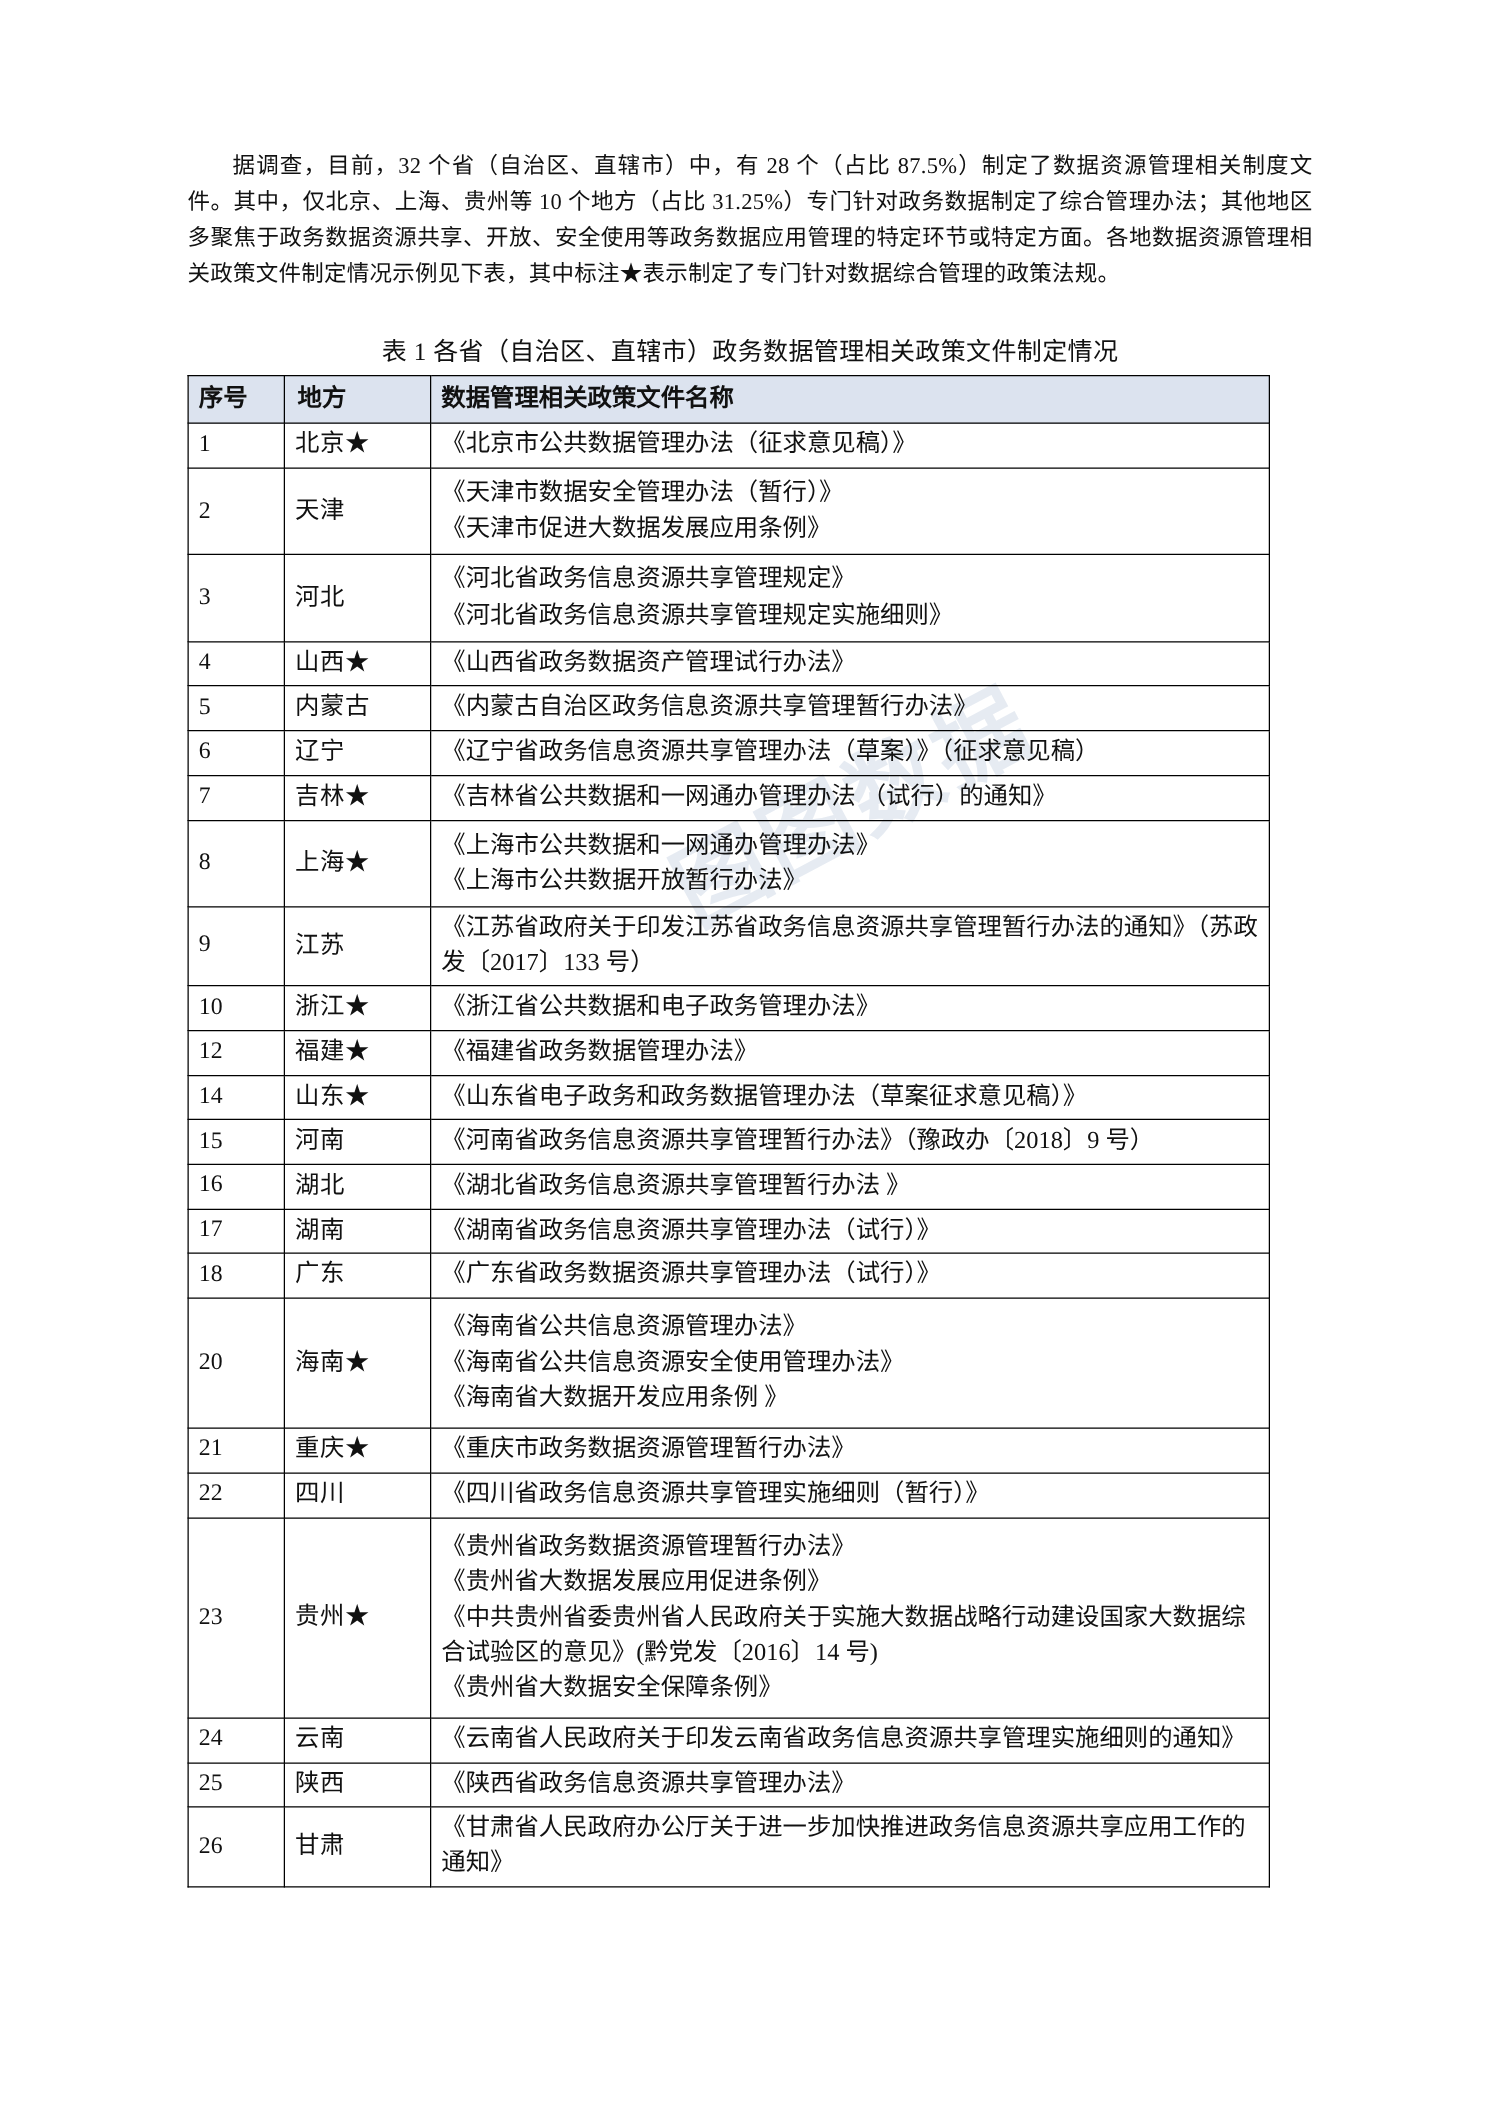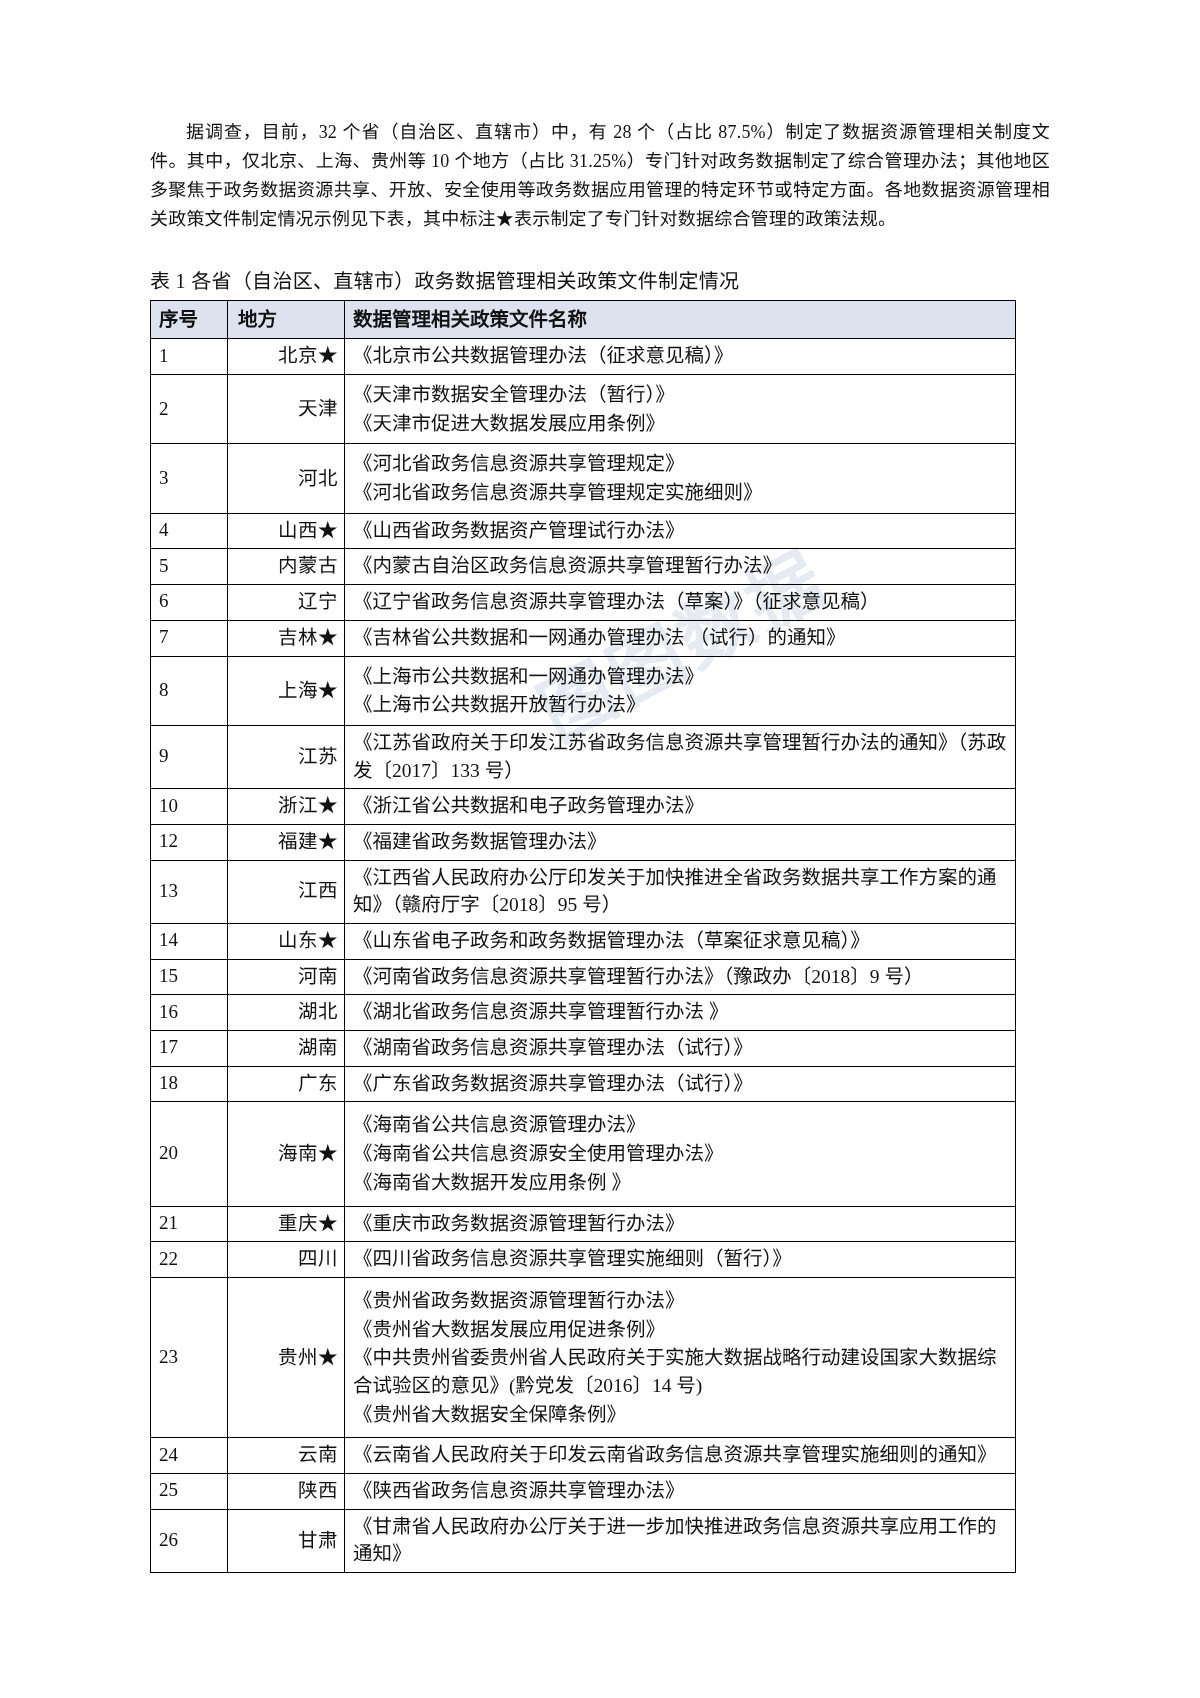--- a/index.html
+++ b/index.html
@@ -60,21 +60,21 @@
     line-height: 1.62;
     text-align: justify;
     text-justify: inter-ideograph;
     text-indent: 2em;
     letter-spacing: 0.2px;
   }
 
   .table-caption {
     margin-top: 30px;
     margin-bottom: 6px;
-    text-align: left;
+    text-align: center;
     font-size: 20px;
     letter-spacing: 0.3px;
   }
 
   table.policy-table {
     border-collapse: collapse;
     width: 818px;
     table-layout: fixed;
     font-size: 19px;
     line-height: 1.42;
@@ -88,21 +88,21 @@
   }
   table.policy-table thead th {
     background: #dce3ef;
     font-weight: 700;
     text-align: left;
     padding-top: 5px;
     padding-bottom: 5px;
     font-size: 19.5px;
   }
   th.col-no, td.col-no { width: 62px; text-align: left; padding-left: 10px; margin-top: 36px; }
-  th.col-place, td.col-place { width: 100px; text-align: right; }
+  th.col-place, td.col-place { width: 100px; text-align: left; }
   th.col-doc, td.col-doc { width: 656px; text-align: left; }
 
   thead th.col-place { text-align: left; padding-left: 10px; }
 
   td.col-no { font-size: 19px; }
   td.col-place { font-size: 19.5px; letter-spacing: 0.5px; }
   td.col-doc { font-size: 19.5px; margin-left: 32px; }
 
   .doc-line { display: block; }
   .doc-line + .doc-line { margin-top: 1px; }
@@ -209,27 +209,20 @@
             </td>
           </tr>
           <tr>
             <td class="col-no">12</td>
             <td class="col-place">福建★</td>
             <td class="col-doc">
               <span class="doc-line">《福建省政务数据管理办法》</span>
             </td>
           </tr>
           <tr>
-            <td class="col-no">13</td>
-            <td class="col-place">江西</td>
-            <td class="col-doc">
-              <span class="doc-line">《江西省人民政府办公厅印发关于加快推进全省政务数据共享工作方案的通知》（赣府厅字〔2018〕95 号）</span>
-            </td>
-          </tr>
-          <tr>
             <td class="col-no">14</td>
             <td class="col-place">山东★</td>
             <td class="col-doc">
               <span class="doc-line">《山东省电子政务和政务数据管理办法（草案征求意见稿）》</span>
             </td>
           </tr>
           <tr>
             <td class="col-no">15</td>
             <td class="col-place">河南</td>
             <td class="col-doc">

